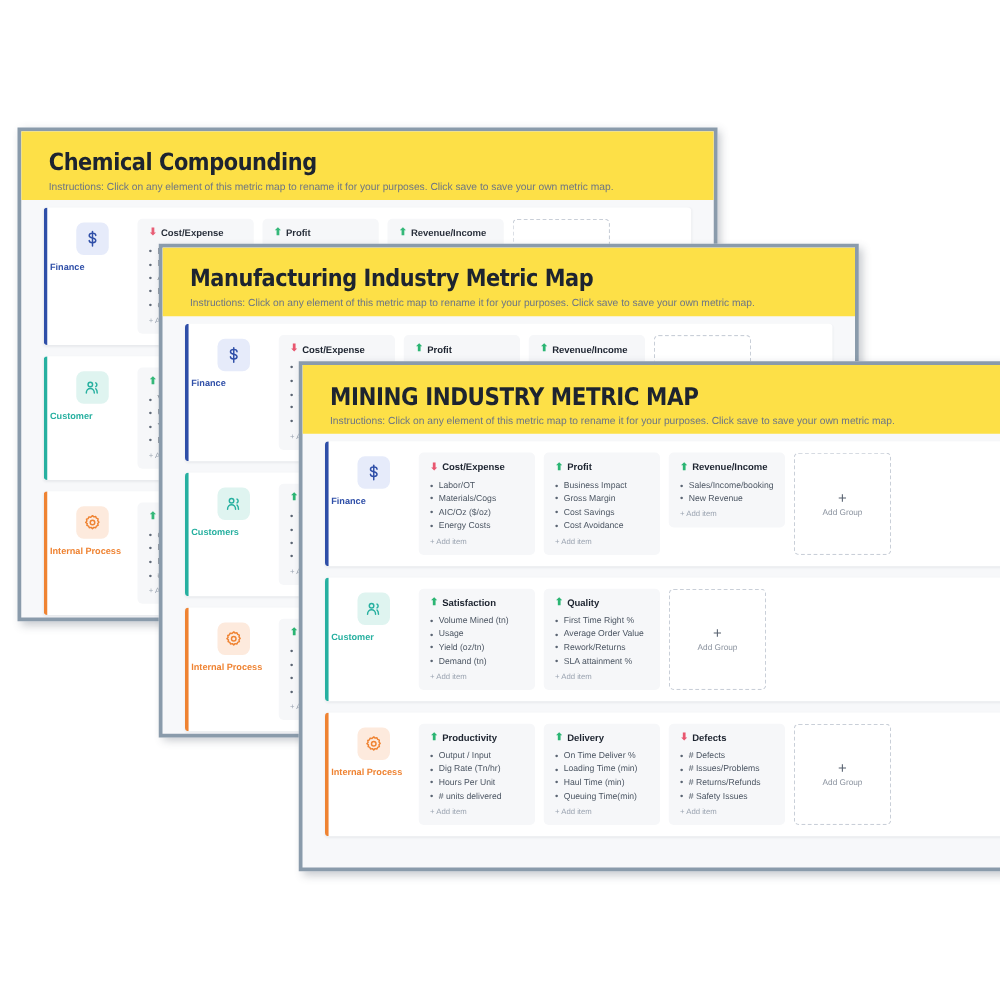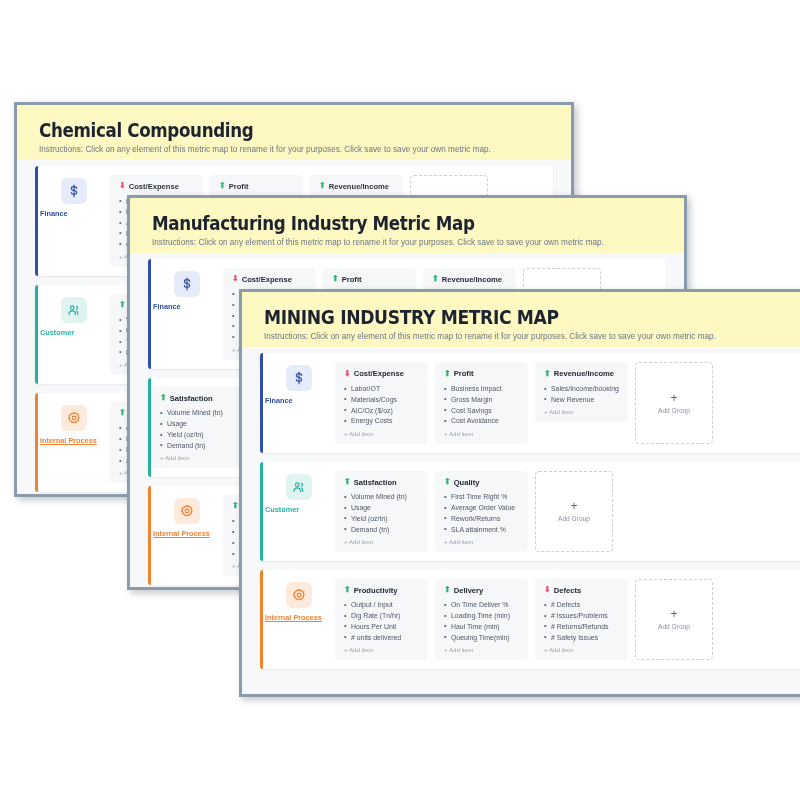--- a/index.html
+++ b/index.html
@@ -17,21 +17,21 @@
   
   .card {
     position: absolute;
     background: #f7f8fa;
     border: 3px solid #8a9bab;
     box-shadow: 3px 3px 7px rgba(60,70,85,.30);
     overflow: hidden;
   }
   .card-inner { position: absolute; inset: 0; overflow: hidden; }
 
-  .card-head { padding: 16px 22px 6px 22px; background: #fef9c3; }
+  .card-head { padding: 16px 22px 6px 22px; background: #fde047; }
   .card-title {
     font-family: "DejaVu Sans", sans-serif;
     font-weight: 700;
     color: #1d2430;
     letter-spacing: -.4px;
     margin: 0 0 4px 0;
     line-height: 1.05;
     transform: scaleX(.88);
     transform-origin: left center;
     white-space: nowrap;
@@ -81,21 +81,21 @@
     border-radius: 6px;
     display: flex; align-items: center; justify-content: center;
   }
   .finance  .picon { background: #e6ebfa; }
   .customer .picon { background: #dff4f0; }
   .process  .picon { background: #fdeadd; }
   .picon svg { display: block; }
   .plabel { font-size: 7.3px; font-weight: 700; line-height: 1.1; }
   .finance  .plabel { color: #2f4fa8; }
   .customer .plabel { color: #27b0a0; }
-  .process  .plabel { color: #ef8332; text-decoration: underline; }
+  .process  .plabel { color: #ef8332; }
 
   
   .groups { display: flex; flex: 1; padding: 9px 8px 9px 0; gap: 7px; align-items: flex-start; }
   .group {
     background: #f6f7f9;
     border-radius: 4px;
     padding: 7px 9px 7px 9px;
     width: 93px;
     flex: 0 0 93px;
   }
@@ -360,20 +360,31 @@
                 </ul>
                 <div class="additem">+ Add item</div>
               </div>
               <div class="addgroup">
                 <div class="plus">+</div>
                 <div class="aglabel">Add Group</div>
               </div>
             </div>
           </div>
           <div class="prow customer">
+            <div class="pcol">
+              <div class="picon">
+                <svg width="14" height="14" viewBox="0 0 24 24" fill="none" stroke="#27b0a0" stroke-width="2" stroke-linecap="round" stroke-linejoin="round">
+                  <circle cx="9" cy="8" r="3.1"></circle>
+                  <path d="M3.5 19.5c0-3.4 2.5-6 5.5-6s5.5 2.6 5.5 6"></path>
+                  <path d="M16.5 5.6a3 3 0 0 1 0 5.2"></path>
+                  <path d="M18.5 19.5c0-2.6-.8-4.6-2-5.7"></path>
+                </svg>
+              </div>
+              <div class="plabel">Customers</div>
+            </div>
             <div class="groups">
               <div class="group">
                 <div class="ghead">
                   <span class="arrow up">⬆</span>
                   <span>Satisfaction</span>
                 </div>
                 <ul class="items">
                   <li>Volume Mined (tn)</li>
                   <li>Usage</li>
                   <li>Yield (oz/tn)</li>

